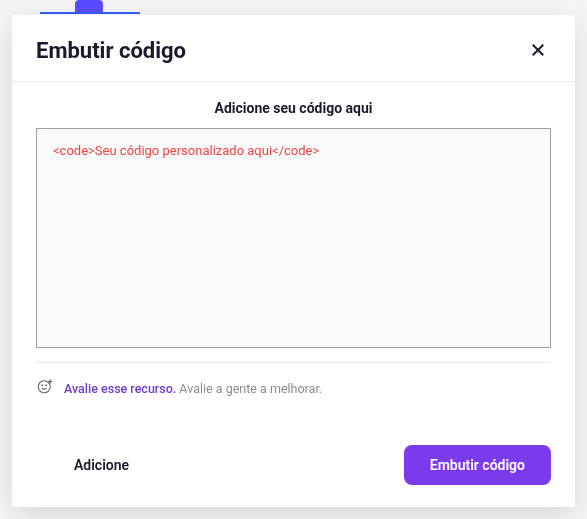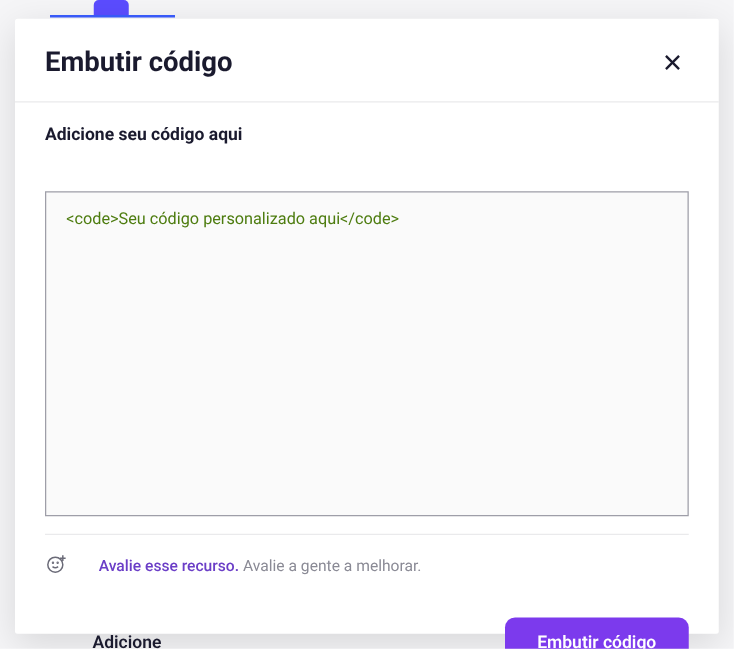--- a/index.html
+++ b/index.html
@@ -74,33 +74,33 @@
       padding: 18px 24px 12px 24px;
       flex: 1;
       display: flex;
       flex-direction: column;
     }
     .field-label {
       font-size: 14px;
       font-weight: 700;
       color: #1a1a2e;
       margin-bottom: 12px;
+      text-align: center;
     }
     .code-textarea {
       width: 100%;
-      height: 260px;
+      height: 220px;
       border: 1px solid #9e9ea8;
       background: #fafafa;
       padding: 14px 16px;
       font-family: -apple-system, BlinkMacSystemFont, "Segoe UI", Roboto, Helvetica, Arial, sans-serif;
       font-size: 13px;
-      color: #4d7c0f;
+      color: #ef4444;
       resize: none;
       outline: none;
-      margin-top: 25px;
     }
     .feedback-row {
       display: flex;
       align-items: center;
       gap: 10px;
       padding-top: 14px;
       margin-top: 14px;
       border-top: 1px solid #eaeaec;
     }
     .feedback-icon svg {
@@ -112,21 +112,20 @@
     }
     .feedback-text {
       font-size: 12.5px;
       color: #8a8a95;
     }
     .feedback-link {
       color: #6b3ec7;
       font-weight: 500;
       cursor: pointer;
       text-decoration: none;
-      margin-left: 15px;
     }
     .modal-footer {
       display: flex;
       align-items: center;
       justify-content: space-between;
       padding: 18px 24px 22px 24px;
       gap: 12px;
     }
     .btn {
       border: none;

